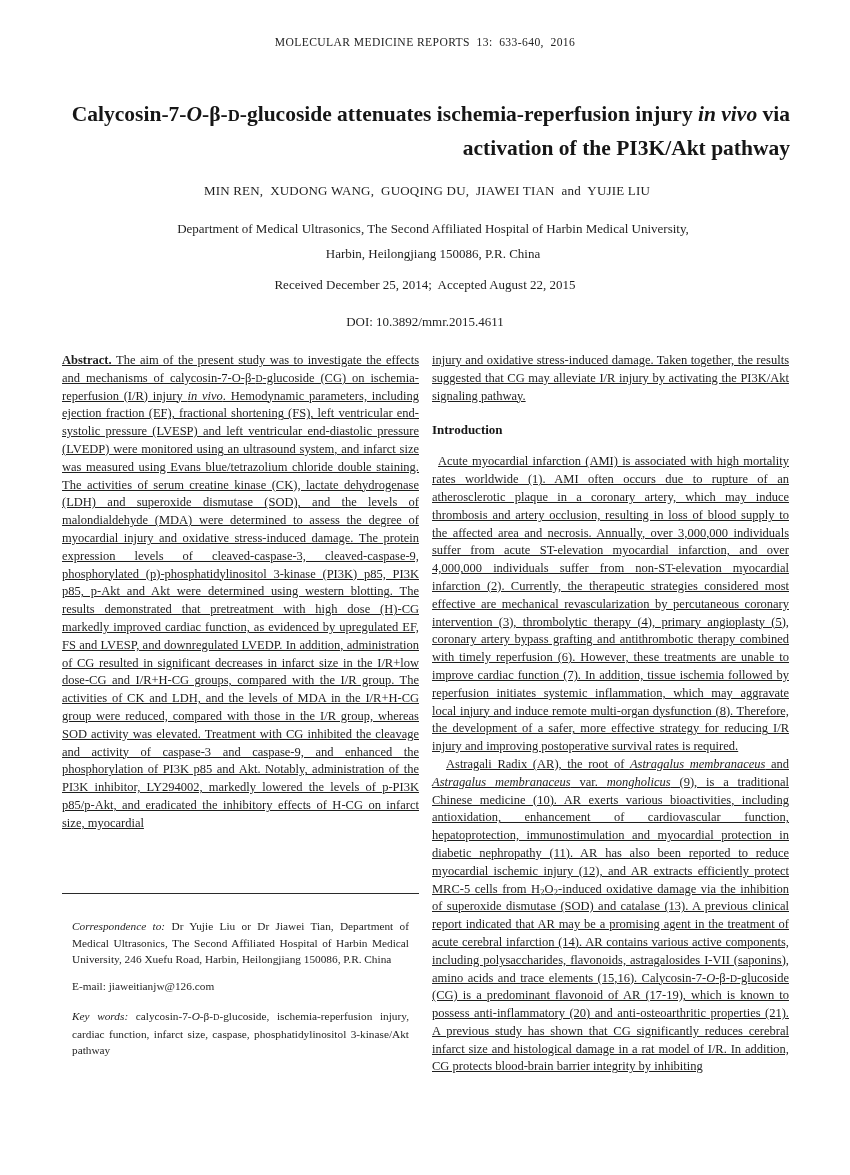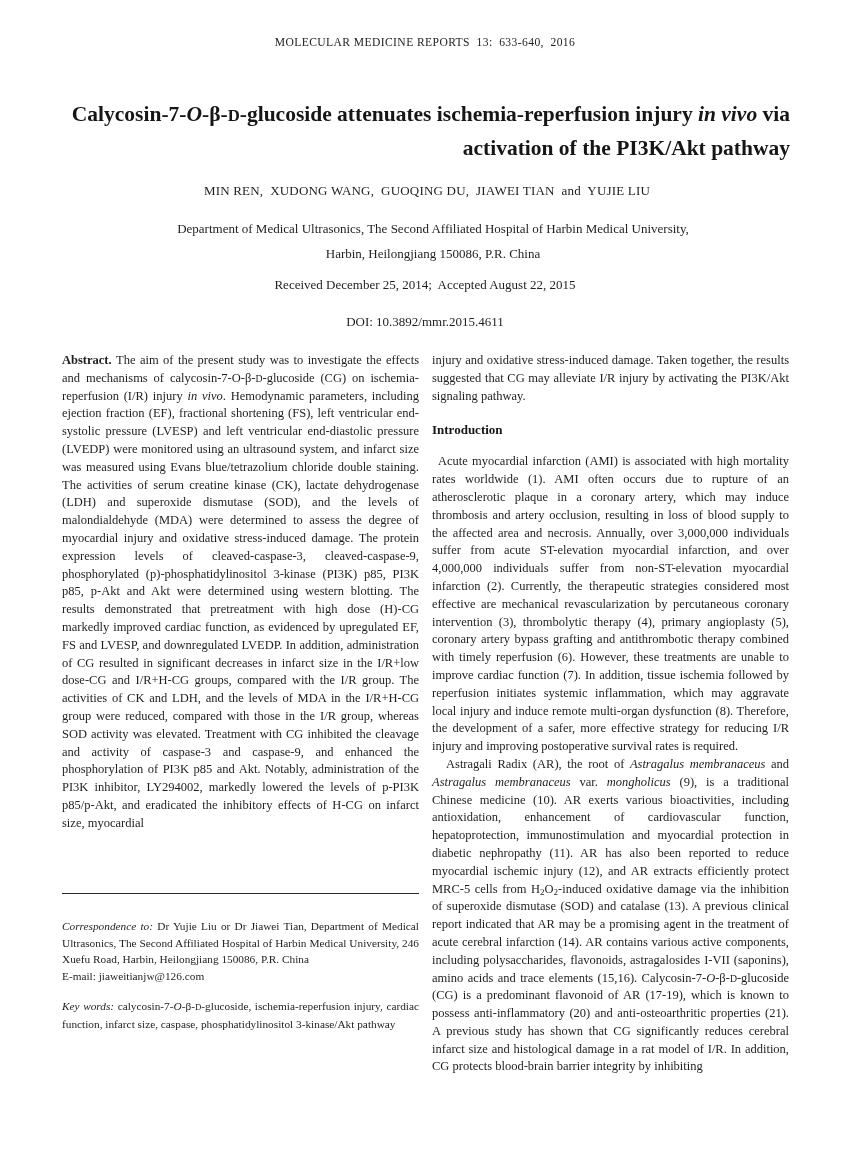--- a/index.html
+++ b/index.html
@@ -37,30 +37,30 @@
     text-align:center;font-size:13px;
   }
   .columns{
     position:absolute;top:352px;left:62px;width:727px;height:788px;
   }
   .col{position:absolute;top:0;width:357px;}
   .col-left{left:0;height:100%;}
   .col-right{right:0;}
   .body-text{
     margin:0;font-size:12.5px;line-height:17.8px;
-    text-align:justify;color:#1e1e1e;
+    text-align:justify;color:#1e1e1e;text-decoration:underline;
   }
   .section-heading{
     margin:17px 0 15px 0;font-size:13px;font-weight:bold;color:#161616;
   }
   .intro-p1{text-indent:6px;}
   .intro-p2{text-indent:14px;}
   .footnote{position:absolute;top:541px;left:0;width:100%;}
   .footnote-rule{border:none;border-top:1.5px solid #2a2a2a;margin:0 0 24px 0;}
-  .fn-text{margin:0;font-size:11.3px;line-height:16.5px;text-align:justify;}
+  .fn-text{margin:10px;font-size:11.3px;line-height:16.5px;text-align:justify;}
   .fn-email{text-align:left;}
   .fn-keywords{margin-top:14px;}
   
   .seg-b{font-weight:bold;}
   .seg-i{font-style:italic;}
   .seg-sc{font-size:.78em;}
   .seg-sub{vertical-align:-0.25em;font-size:.72em;line-height:0;}
 </style>
 </head>
 <body>

